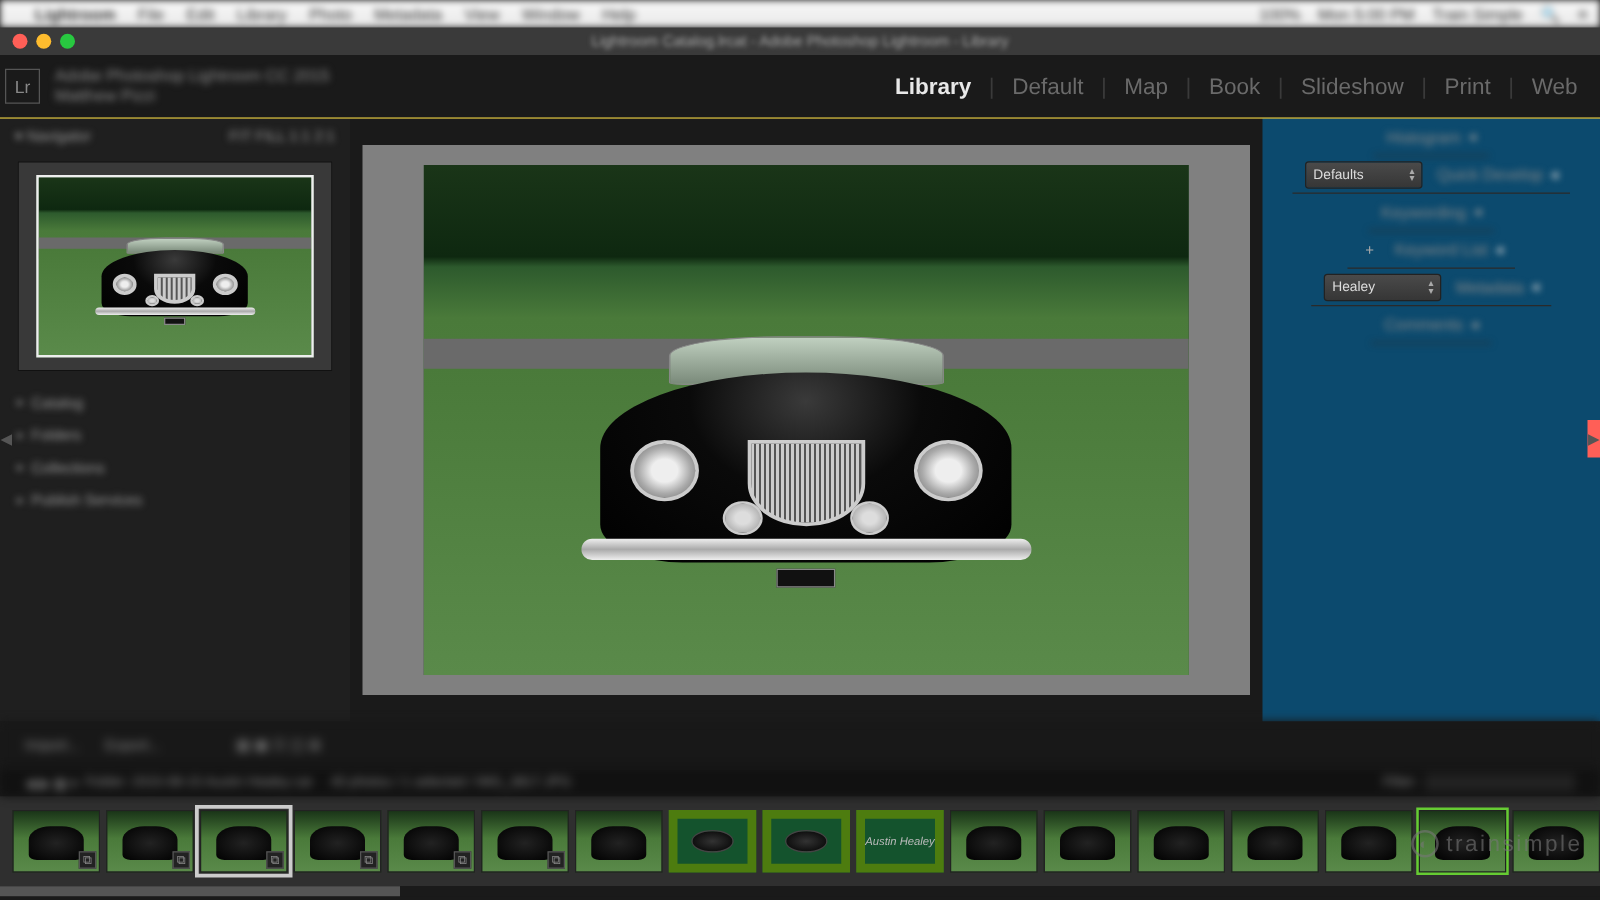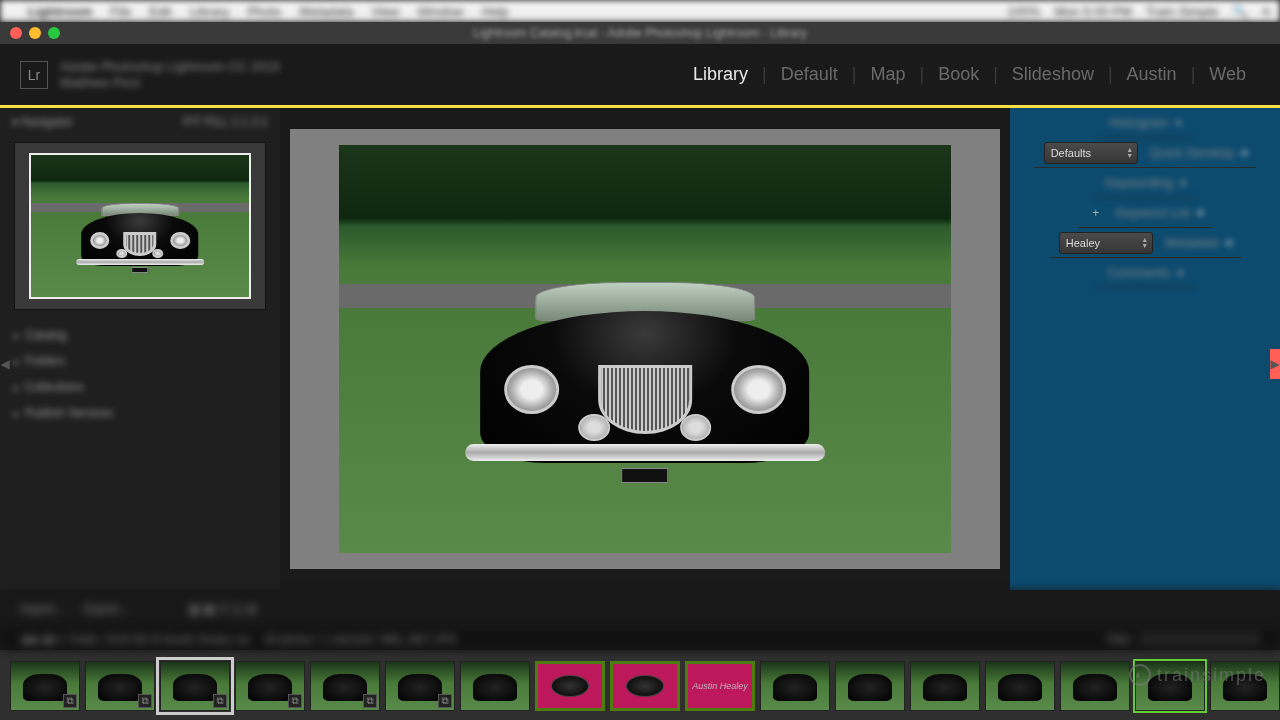--- a/index.html
+++ b/index.html
@@ -10,26 +10,26 @@
 .mac-right { margin-left: auto; display: flex; gap: 14px; }
 
 
 .titlebar { height: 22px; background: #3a3a3a; display: flex; align-items: center; position: relative; }
 .traffic { display: flex; gap: 7px; padding-left: 10px; }
 .dot { width: 12px; height: 12px; border-radius: 50%; }
 .r { background: #ff5f57; } .y { background: #febc2e; } .g { background: #28c840; }
 .titlebar-title { position: absolute; left: 50%; transform: translateX(-50%); color: #aaa; font-size: 12px; filter: blur(2px); }
 
 
-.header { height: 64px; background: #1a1a1a; display: flex; align-items: center; padding: 0 20px; border-bottom: 3px solid #fde047; }
+.header { height: 51px; background: #1a1a1a; display: flex; align-items: center; padding: 0 4px; border-bottom: 1px solid #fde047; }
 .lr-logo { width: 28px; height: 28px; border: 1px solid #555; display:flex; align-items:center; justify-content:center; color:#888; font-size:14px; font-weight:300; }
 .identity { margin-left: 12px; color: #888; filter: blur(3px); font-size: 13px; line-height: 1.2; }
 .modules { margin-left: auto; display: flex; align-items: center; gap: 0; font-size: 18px; font-weight: 300; color: #6a6a6a; }
 .modules span { padding: 0 14px; cursor: pointer; }
-.modules span.active { color: #e8e8e8; font-weight: 400; }
+.modules span.active { color: #e8e8e8; font-weight: 700; }
 .modules .sep { color: #3a3a3a; padding: 0; }
 
 
 .main { display: flex; height: 482px; position: relative; }
 
 
 .left-panel { width: 280px; background: #1f1f1f; display:flex; flex-direction:column; filter: blur(0); }
 .panel-header-row { height: 28px; display:flex; align-items:center; padding: 0 12px; color:#999; filter: blur(3px); }
 .nav-preview-wrap { padding: 10px 14px; background:#393939; margin: 6px 14px; border:1px solid #111; }
 .nav-preview { width: 100%; height: 146px; border: 2px solid #eee; background: #2a4a2a; position:relative; overflow:hidden; }
@@ -77,21 +77,21 @@
 
 
 .filmstrip { height: 72px; background:#2f2f2f; display:flex; align-items:center; padding: 6px 10px; gap:5px; overflow:hidden;}
 .thumb { width:70px; height:50px; background:#1a3518; border:1px solid #222; position:relative; cursor:pointer; flex:none; }
 .thumb.sel { outline: 3px solid #ccc; outline-offset:1px; }
 .thumb.green { outline: 2px solid #6c3; }
 .thumb .mini { position:absolute; inset:0; }
 .thumb .mini .ms { position:absolute; inset:0; background: linear-gradient(#1a3518 0%, #4a7a3a 45%, #5a8a4a 100%);}
 .thumb .mini .mc { position:absolute; left:18%; top:26%; right:18%; bottom:18%; background: radial-gradient(#222,#000); border-radius:40% 40% 15% 15%;}
 .thumb .badge { position:absolute; right:2px; bottom:2px; width:14px; height:14px; background:#222; border:1px solid #555; display:flex; align-items:center; justify-content:center; font-size:10px; color:#888;}
-.thumb-int { width:70px; height:50px; background:#be185d; position:relative; border:3px solid #4d7c0f; flex:none;}
+.thumb-int { width:70px; height:50px; background:#14532d; position:relative; border:7px solid #4d7c0f; flex:none;}
 .thumb-int.sig { display:flex; align-items:center; justify-content:center; font-style:italic; color:#bbb; font-size:9px;}
 
 .strip-scroll { height: 8px; background:#1a1a1a; }
 .strip-scroll .bar { width:25%; height:100%; background:#555; }
 
 
 .watermark { position:absolute; right:14px; bottom:34px; color:#777; font-size:18px; letter-spacing:2px; filter: blur(0.5px); display:flex; align-items:center; gap:6px; opacity:0.6;}
 .watermark .circ { width:22px; height:22px; border:2px solid #777; border-radius:50%; display:flex; align-items:center; justify-content:center; font-size:12px;}
 </style>
 </head>
@@ -136,21 +136,21 @@
     <span class="active">Library</span>
       <span class="sep">|</span>
     <span>Default</span>
       <span class="sep">|</span>
     <span>Map</span>
       <span class="sep">|</span>
     <span>Book</span>
       <span class="sep">|</span>
     <span>Slideshow</span>
       <span class="sep">|</span>
-    <span>Austin</span>
+    <span>Print</span>
       <span class="sep">|</span>
     <span>Web</span>
   </div>
 </div>
 
 <div class="main">
   <div class="edge l">◀</div>
   <div class="edge r">▶</div>
 
   <div class="left-panel">

